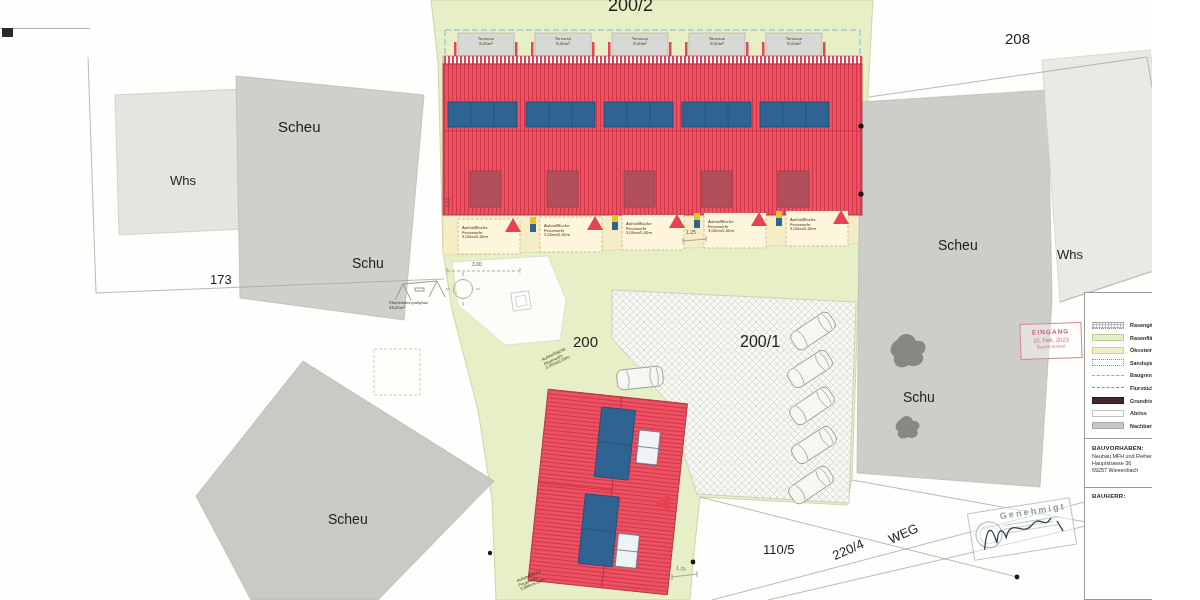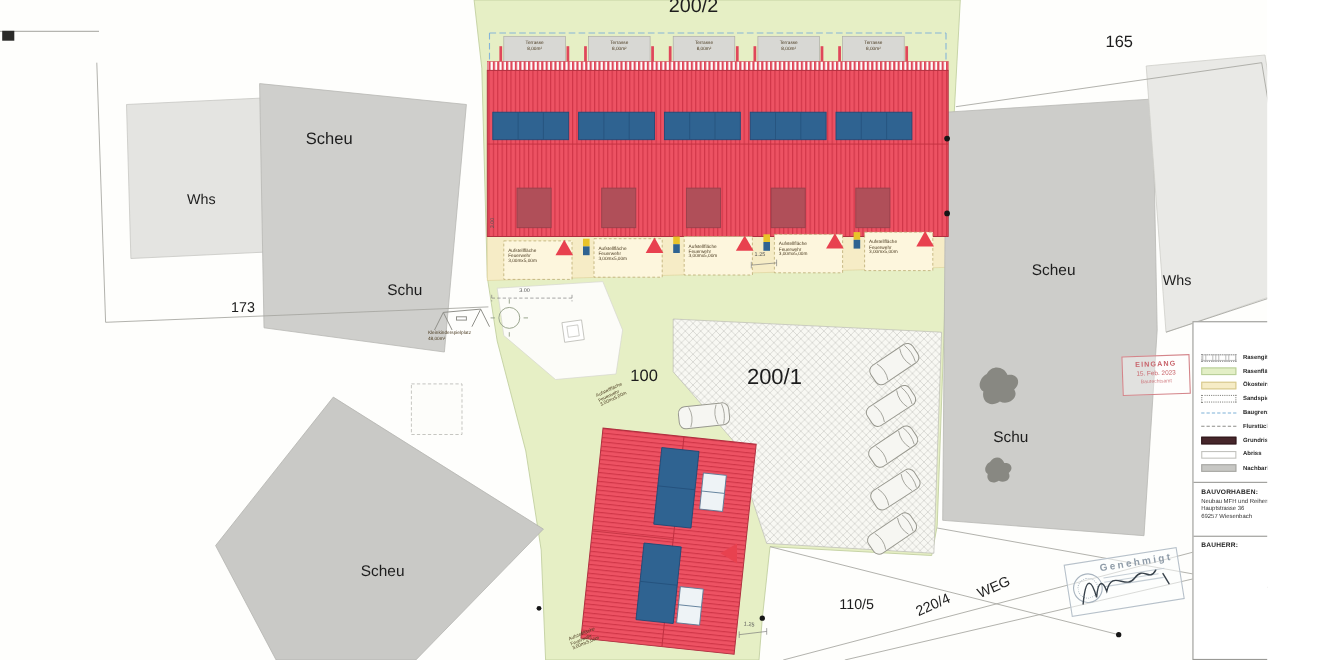--- a/index.html
+++ b/index.html
@@ -243,29 +243,29 @@
   </g>
 
   <g stroke="#777" stroke-width="0.6" fill="none">
     <path d="M447,271 H520 M447,268v6 M520,268v6" stroke-dasharray="3 2"></path>
     <path d="M683,241 L706,239 M683,238v6 M706,236v6"></path>
     <path d="M672,577 L697,574 M672,574v6 M697,571v6"></path>
   </g>
 </svg>
 
 <div class="lbl" style="left:608px;top:-4px;font-size:18px;">200/2</div>
-<div class="lbl" style="left:1005px;top:31px;font-size:15px;">165</div>
+<div class="lbl" style="left:1005px;top:31px;font-size:15px;">208</div>
 <div class="lbl" style="left:278px;top:119px;font-size:15px;">Scheu</div>
 <div class="lbl" style="left:170px;top:174px;font-size:13px;">Whs</div>
 <div class="lbl" style="left:210px;top:273px;font-size:13px;">173</div>
 <div class="lbl" style="left:352px;top:256px;font-size:14px;">Schu</div>
 <div class="lbl" style="left:938px;top:238px;font-size:14px;">Scheu</div>
 <div class="lbl" style="left:1057px;top:248px;font-size:13px;">Whs</div>
-<div class="lbl" style="left:573px;top:334px;font-size:15px;">100</div>
-<div class="lbl" style="left:679px;top:333px;font-size:20px;">200/1</div>
+<div class="lbl" style="left:573px;top:334px;font-size:15px;">200</div>
+<div class="lbl" style="left:740px;top:333px;font-size:16px;">200/1</div>
 <div class="lbl" style="left:903px;top:390px;font-size:14px;">Schu</div>
 <div class="lbl" style="left:328px;top:512px;font-size:14px;">Scheu</div>
 <div class="lbl" style="left:763px;top:543px;font-size:13px;">110/5</div>
 <div class="lbl" style="left:832px;top:543px;font-size:13px;transform:rotate(-24deg);">220/4</div>
 <div class="lbl" style="left:888px;top:527px;font-size:13px;transform:rotate(-24deg);">WEG</div>
 
 <div class="lbl ctr tiny" style="left:458px;top:37px;width:56px;">Terrasse
 8,00m²</div>
 <div class="lbl ctr tiny" style="left:535px;top:37px;width:56px;">Terrasse
 8,00m²</div>

